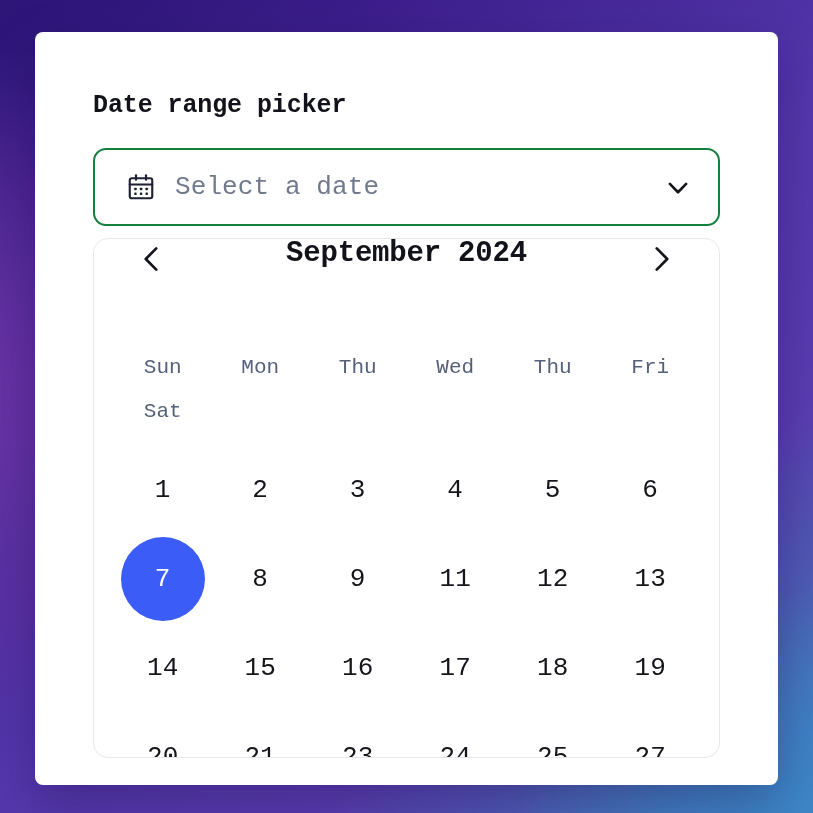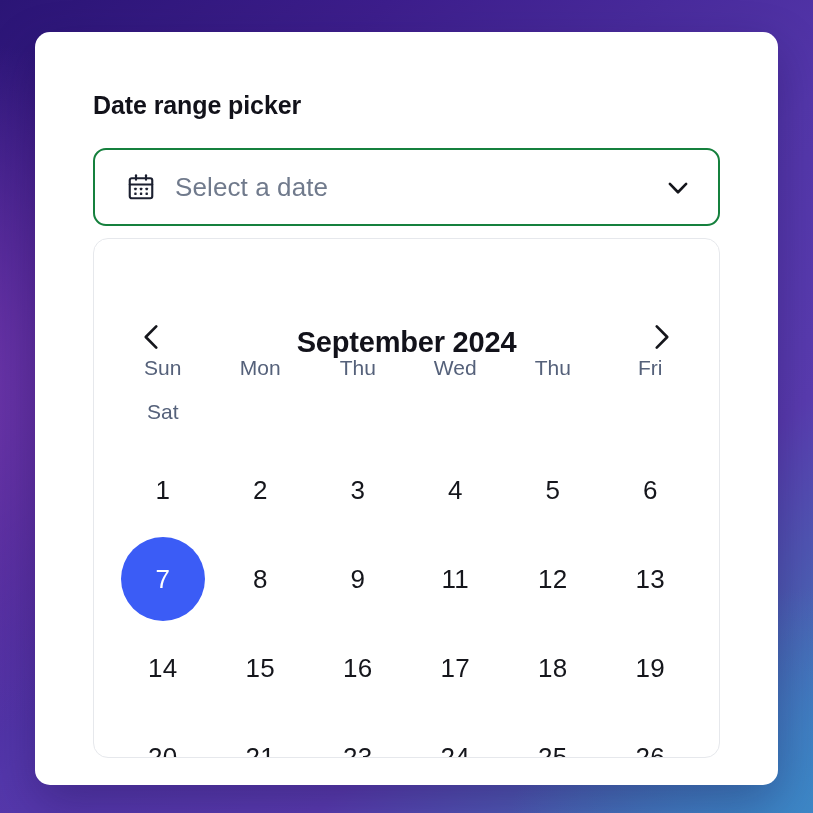--- a/index.html
+++ b/index.html
@@ -27,23 +27,24 @@
   }
 
   
   #card {
     position: absolute;
     left: 35px;
     top: 32px;
     width: 743px;
     height: 753px;
     background: #ffffff;
-    border-radius: 15px;
+    border-radius: 8px;
     box-shadow: 0 18px 48px rgba(20, 8, 60, 0.30);
     overflow: hidden;
+    font-family: Liberation Mono, monospace;
   }
 
   .card-inner {
     padding: 0 58px;
   }
 
   
   .page-title {
     margin: 0;
     padding-top: 58px;
@@ -99,21 +100,21 @@
     border: 1px solid #e6e8ec;
     border-radius: 15px;
     background: #ffffff;
     padding: 0 20px;
     height: 520px;
     overflow: hidden;
   }
 
   .cal-header {
     display: flex;
-    align-items: flex-end;
+    align-items: flex-start;
     justify-content: space-between;
     height: 118px;
     padding: 0 18px;
   }
   .nav-btn {
     width: 40px;
     height: 40px;
     display: flex;
     align-items: center;
     justify-content: center;
@@ -300,23 +301,20 @@
             <div class="day-cell">
               <span class="day-num">23</span>
             </div>
             <div class="day-cell">
               <span class="day-num">24</span>
             </div>
             <div class="day-cell">
               <span class="day-num">25</span>
             </div>
             <div class="day-cell">
-              <span class="day-num">26</span>
-            </div>
-            <div class="day-cell">
               <span class="day-num">27</span>
             </div>
             <div class="day-cell">
               <span class="day-num">28</span>
             </div>
           </div>
 
       </div>
 
     </div>

